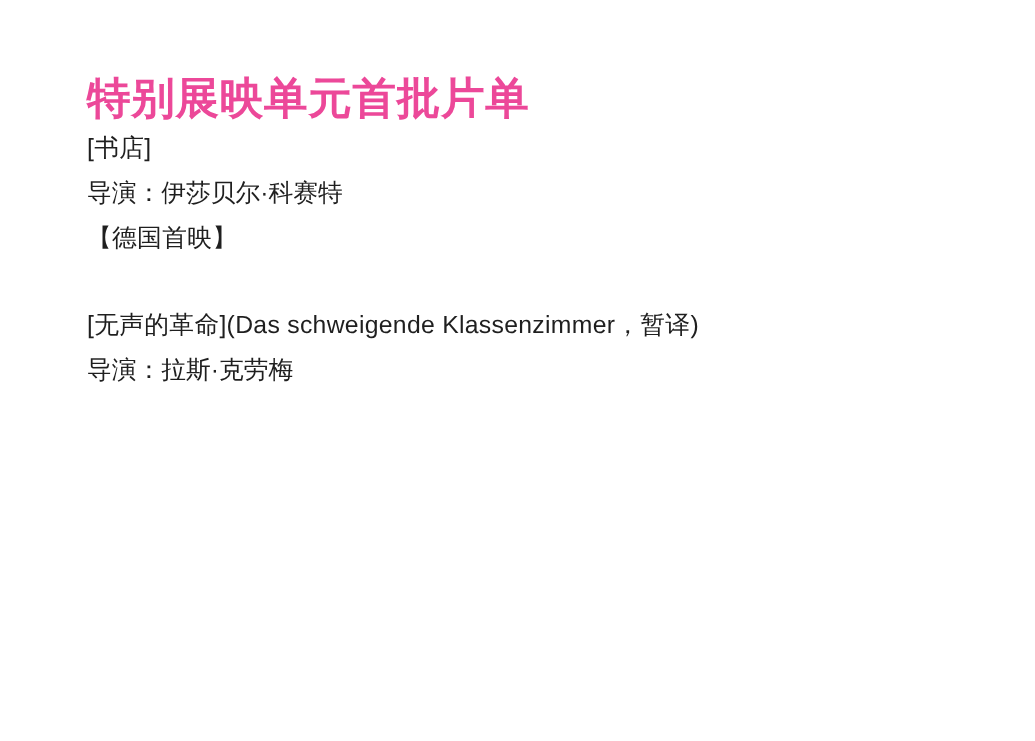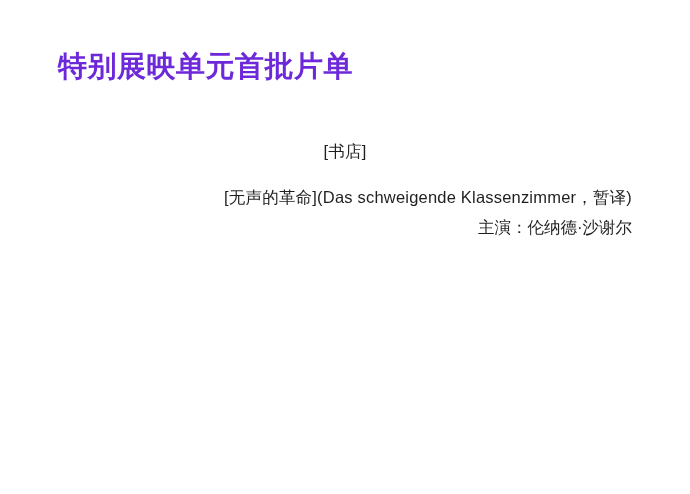--- a/index.html
+++ b/index.html
@@ -21,32 +21,29 @@
     padding: 36px 58px 0 58px;
     position: relative;
   }
   .doc-title {
     font-size: 29px;
     font-weight: bold;
     letter-spacing: 0.5px;
     line-height: 1.25;
     margin: 0;
     padding-top: 12px;
-    color: #6d28d9;
+    color: #ec4899;
   }
   .block {
     margin-top: 0;
   }
   .block-1 {
-    margin-top: 52px;
-    text-align: center;
   }
   .block-2 {
-    margin-top: 16px;
-    text-align: right;
+    margin-top: 28px;
   }
   .line {
     font-size: 16.5px;
     line-height: 30px;
     color: #1f1f1f;
     white-space: nowrap;
   }
   .line.head {
     letter-spacing: 0.2px;
   }
@@ -62,22 +59,26 @@
 </style>
 </head>
 <body>
 
 <div class="page">
 
   <h1 class="doc-title">特别展映单元首批片单</h1>
 
   <div class="block block-1">
     <div class="line head">[书店]</div>
+    <div class="line">
+      <span class="lbl">导演：</span><span class="indent">伊莎贝尔·科赛特</span>
+    </div>
+    <div class="line premiere">【德国首映】</div>
   </div>
 
   <div class="block block-2">
     <div class="line head">[无声的革命](Das schweigende Klassenzimmer，暂译)</div>
     <div class="line">
-      <span class="lbl">主演：</span><span class="indent">伦纳德·沙谢尔</span>
+      <span class="lbl">导演：</span><span class="indent">拉斯·克劳梅</span>
     </div>
   </div>
 
 </div>
 
 </body></html>

